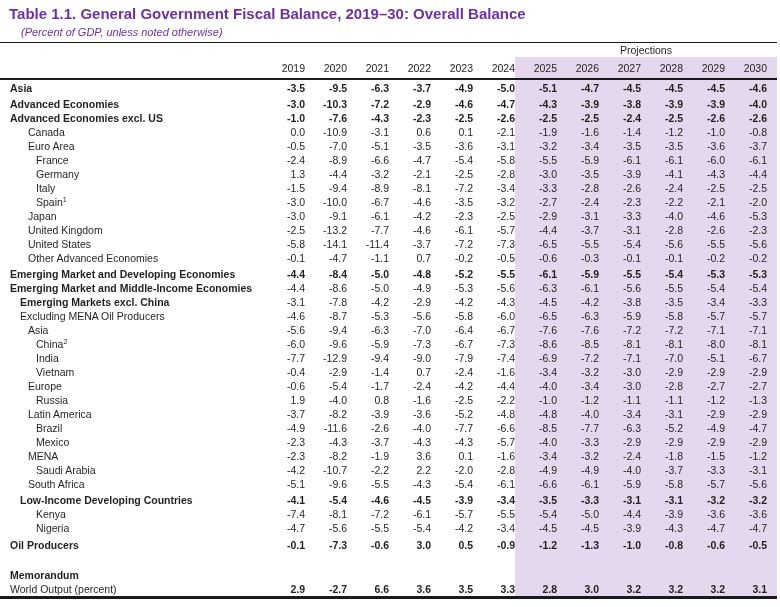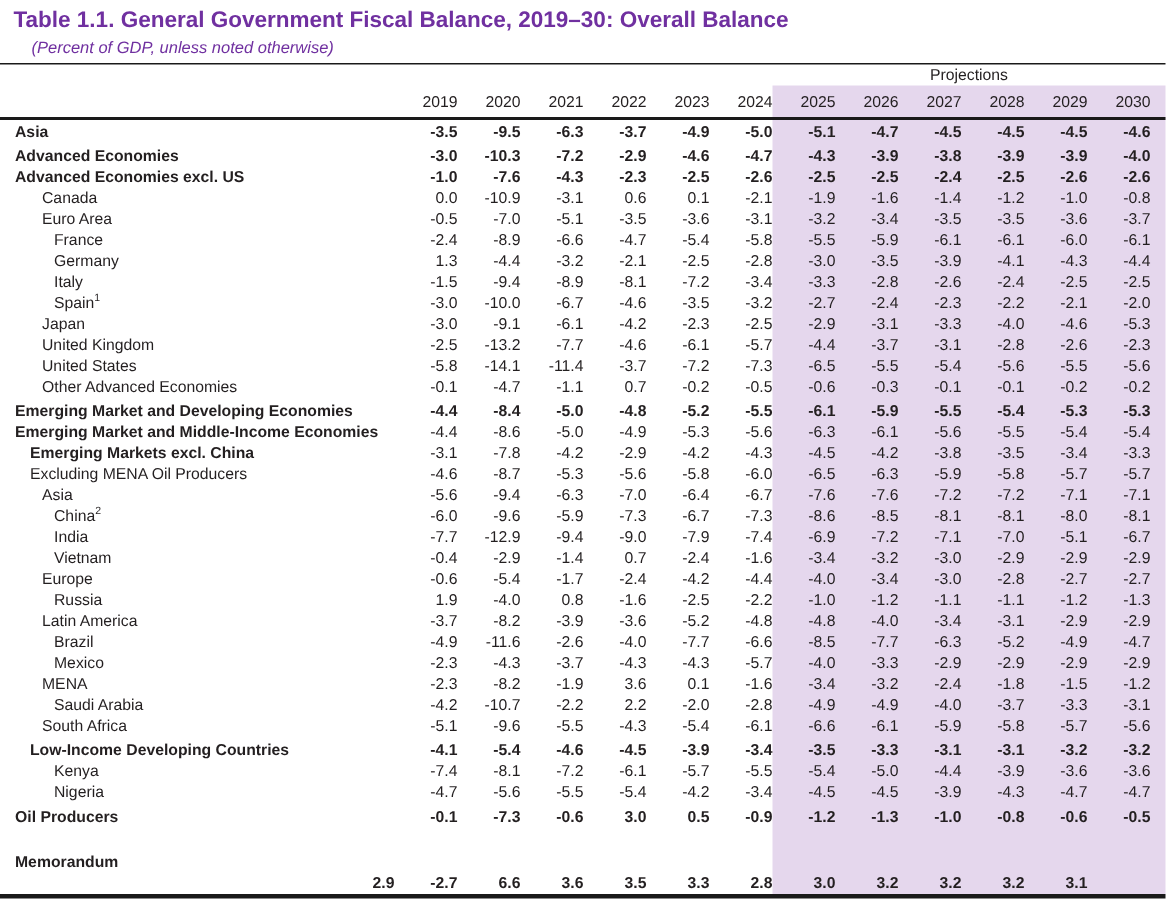--- a/index.html
+++ b/index.html
@@ -600,20 +600,21 @@
         <div class="val"></div>
         <div class="val"></div>
         <div class="val"></div>
         <div class="val"></div>
         <div class="val"></div>
         <div class="val"></div>
         <div class="val"></div>
         <div class="val"></div>
       </div>
       <div class="grid row">
+        <div class="lbl">World Output (percent)</div>
         <div class="val b">2.9</div>
         <div class="val b">-2.7</div>
         <div class="val b">6.6</div>
         <div class="val b">3.6</div>
         <div class="val b">3.5</div>
         <div class="val b">3.3</div>
         <div class="val b">2.8</div>
         <div class="val b">3.0</div>
         <div class="val b">3.2</div>
         <div class="val b">3.2</div>

